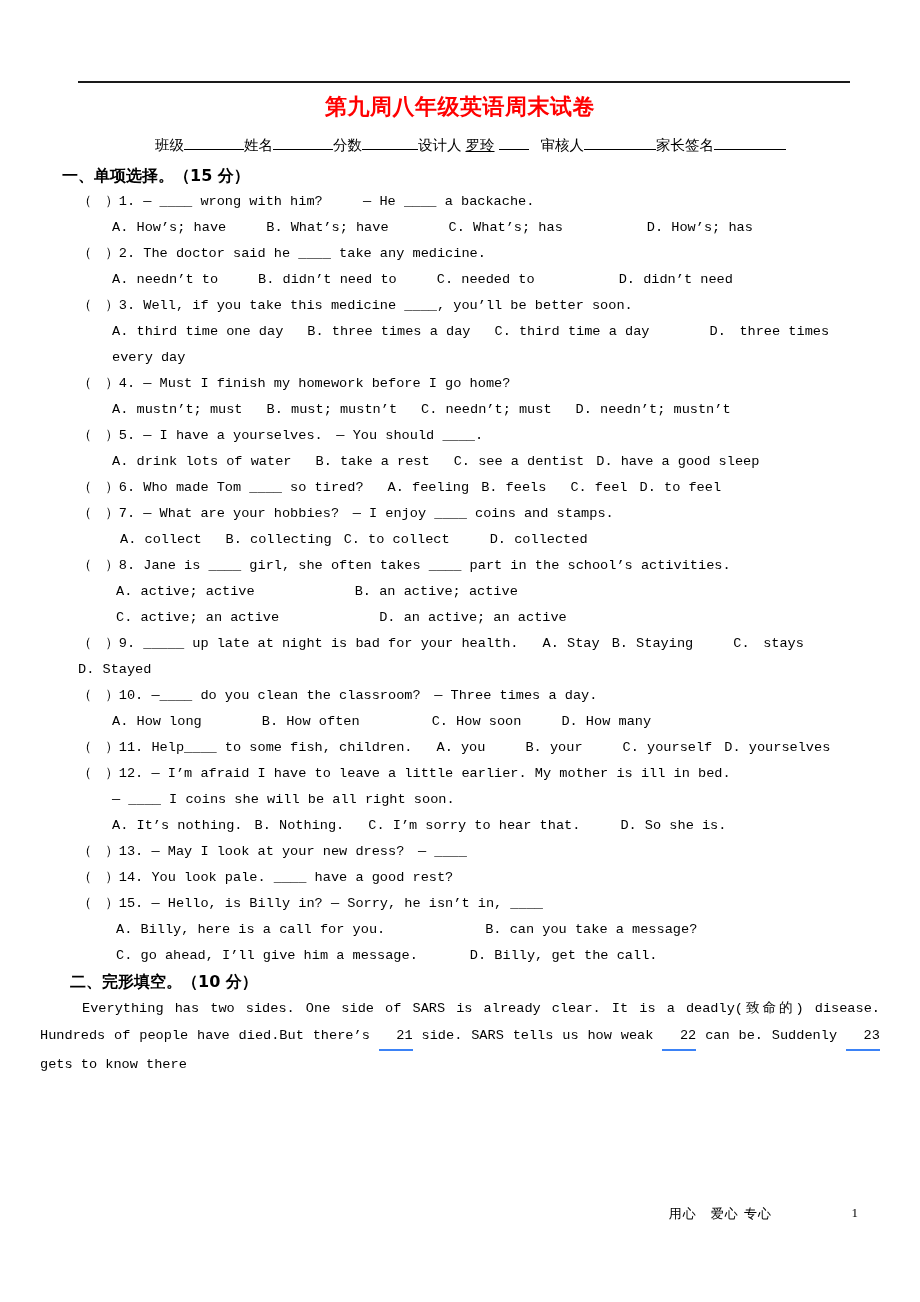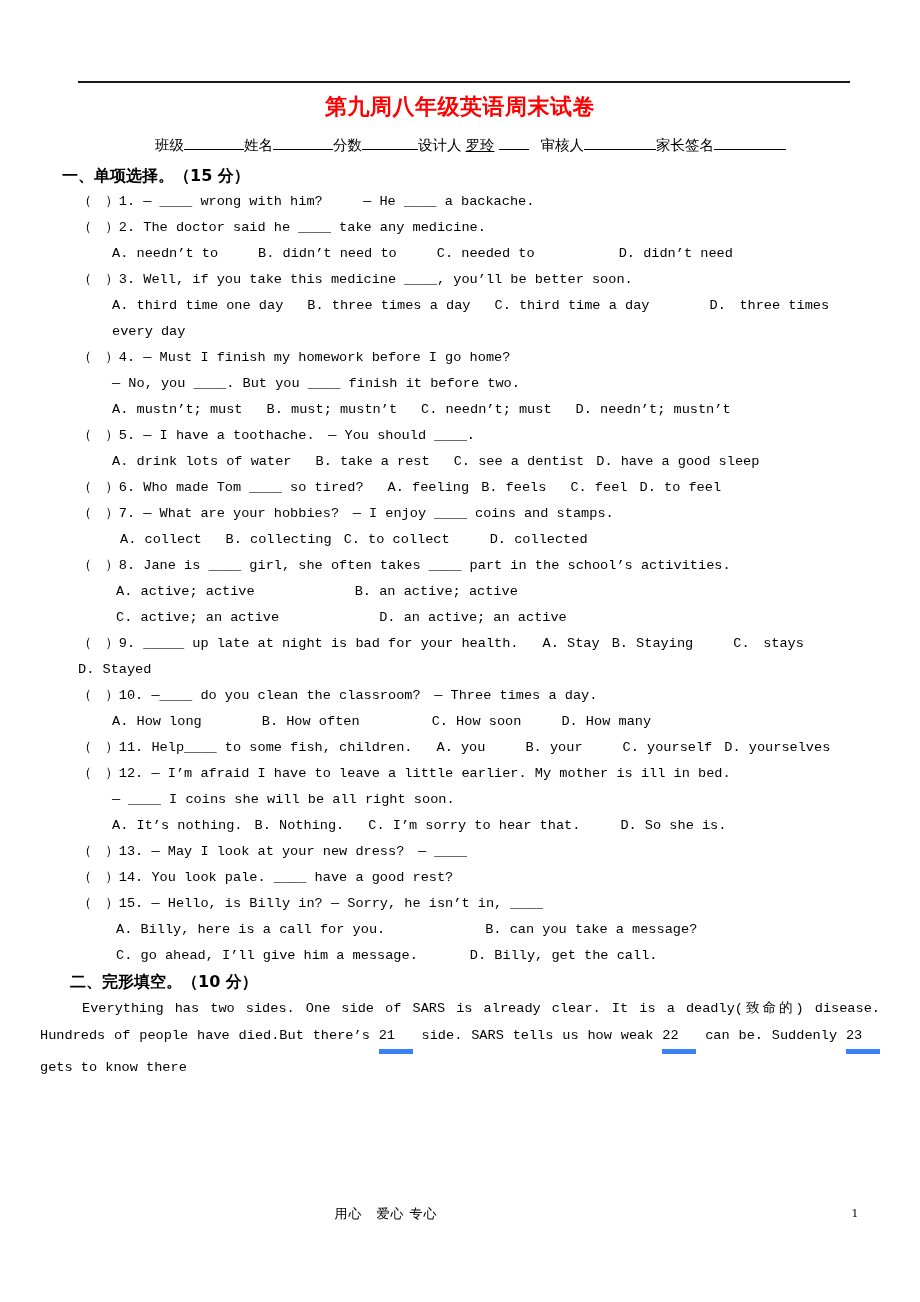--- a/index.html
+++ b/index.html
@@ -91,22 +91,22 @@
     padding-left: 72px;
   }
   .nowrap { white-space: nowrap; }
   .blank {
     display: inline-block;
     border-bottom: 1px solid #000;
     vertical-align: baseline;
   }
   .numblank {
     display: inline-block;
-    border-bottom: 5px solid #3b82f6;
-    text-align: left;
+    border-bottom: 2px solid #3b82f6;
+    text-align: right;
     min-width: 34px;
   }
   
   .cloze {
     text-align: justify;
     text-justify: inter-word;
     line-height: 27px;
     padding-left: 0;
   }
   .cloze .first { padding-left: 30px; margin-left: 12px; }
@@ -115,21 +115,21 @@
     position: absolute;
     left: 0;
     top: 1205px;
     width: 920px;
   }
   .footer-center {
     position: absolute;
     left: 0;
     top: 0;
     width: 772px;
-    text-align: center;
+    text-align: right;
     font-family: "DejaVu Sans", sans-serif;
     font-size: 13px;
     letter-spacing: 1px;
   }
   .footer-page {
     position: absolute;
     right: 62px;
     top: 0;
     font-family: "Liberation Serif", serif;
     font-size: 13px;
@@ -155,20 +155,23 @@
   <div class="content">
 
     <div class="sec-head">一、单项选择。（15 分）</div>
 
     <div class="qline q-indent nowrap">
       <span>（　）1.</span>
       <span>— ____ wrong with him?</span>
       <span class="sp2"></span>
       <span>— He ____ a backache.</span>
     </div>
+    <div class="qline q-opt nowrap">
+      <span>A. How’s; have</span><span class="sp3"></span><span>B. What’s; have</span><span class="sp4"></span><span>C. What’s; has</span><span class="sp4"></span><span class="sp2"></span><span>D. How’s; has</span>
+    </div>
 
     <div class="qline q-indent nowrap">
       <span>（　）2.</span>
       <span>The doctor said he ____ take any medicine.</span>
     </div>
     <div class="qline q-opt nowrap">
       <span>A. needn’t to</span><span class="sp3"></span><span>B. didn’t need to</span><span class="sp3"></span><span>C. needed to</span><span class="sp4"></span><span class="sp2"></span><span>D. didn’t need</span>
     </div>
 
     <div class="qline q-indent nowrap">
@@ -176,30 +179,27 @@
       <span>Well, if you take this medicine ____, you’ll be better soon.</span>
     </div>
     <div class="qline q-opt" style="padding-left:72px; margin-right:9px;">
       <span class="nowrap">A. third time one day</span><span class="sp2"></span><span class="nowrap">B. three times a day</span><span class="sp2"></span><span class="nowrap">C. third time a day</span><span class="sp4"></span><span>D.　three times every day</span>
     </div>
 
     <div class="qline q-indent nowrap">
       <span>（　）4.</span>
       <span>— Must I finish my homework before I go home?</span>
     </div>
-    <div class="qline q-sub nowrap">
-      <span>— No, you ____. But you ____ finish it before two.</span>
-    </div>
     <div class="qline q-opt nowrap">
       <span>A. mustn’t; must</span><span class="sp2"></span><span>B. must; mustn’t</span><span class="sp2"></span><span>C. needn’t; must</span><span class="sp2"></span><span>D. needn’t; mustn’t</span>
     </div>
 
     <div class="qline q-indent nowrap">
       <span>（　）5.</span>
-      <span>— I have a toothache.　— You should ____.</span>
+      <span>— I have a yourselves.　— You should ____.</span>
     </div>
     <div class="qline q-opt nowrap">
       <span>A. drink lots of water</span><span class="sp2"></span><span>B. take a rest</span><span class="sp2"></span><span>C. see a dentist</span><span class="sp"></span><span>D. have a good sleep</span>
     </div>
 
     <div class="qline q-indent nowrap">
       <span>（　）6.</span>
       <span>Who made Tom ____ so tired?</span><span class="sp2"></span><span>A. feeling</span><span class="sp"></span><span>B. feels</span><span class="sp2"></span><span>C. feel</span><span class="sp"></span><span>D. to feel</span>
     </div>
 

